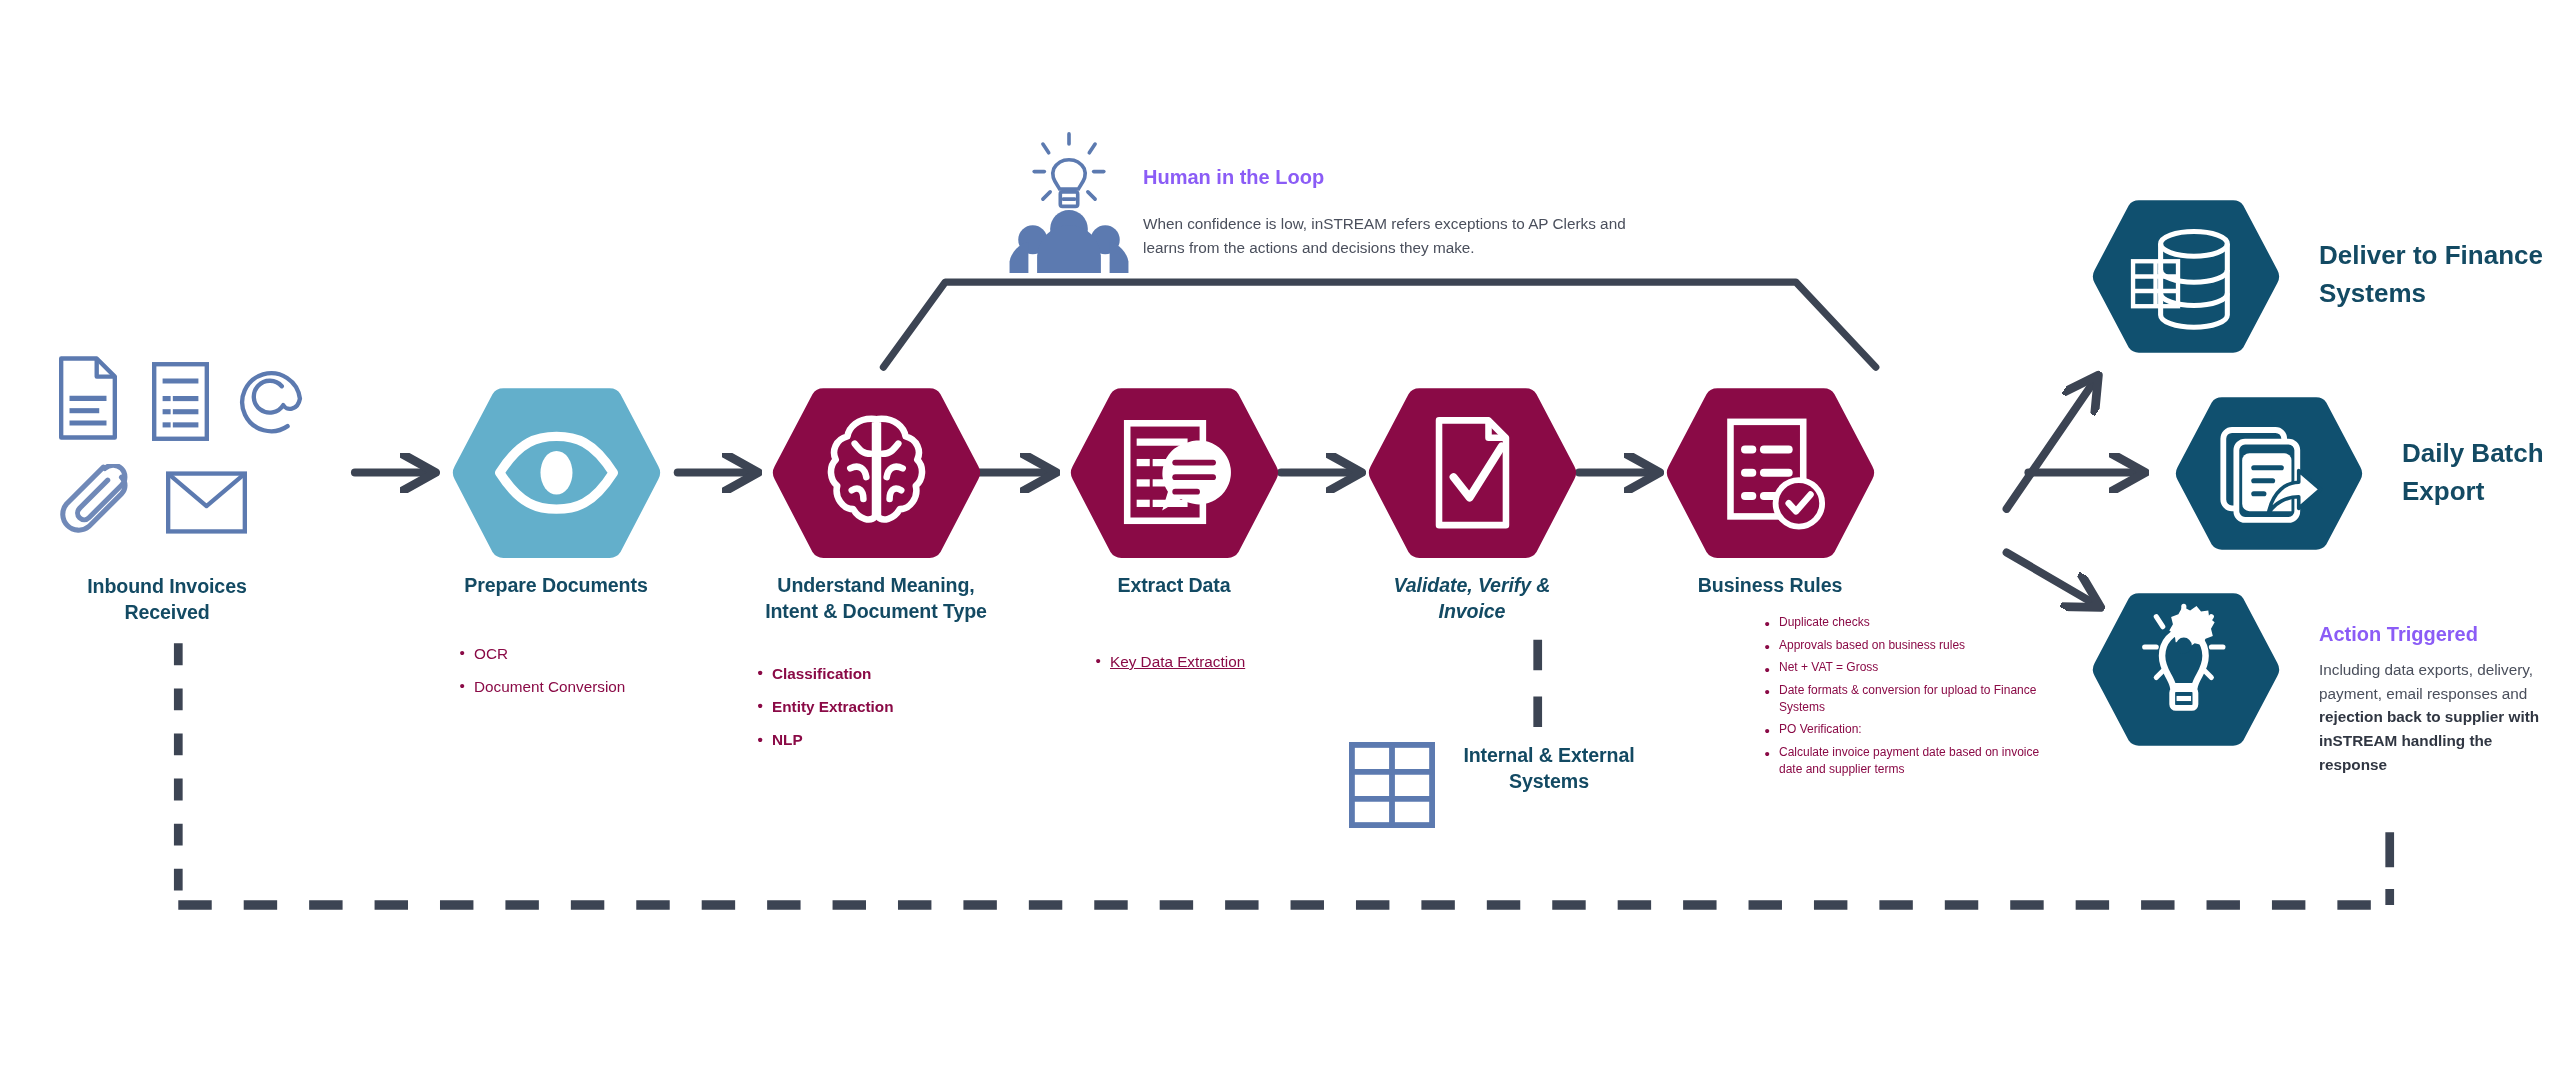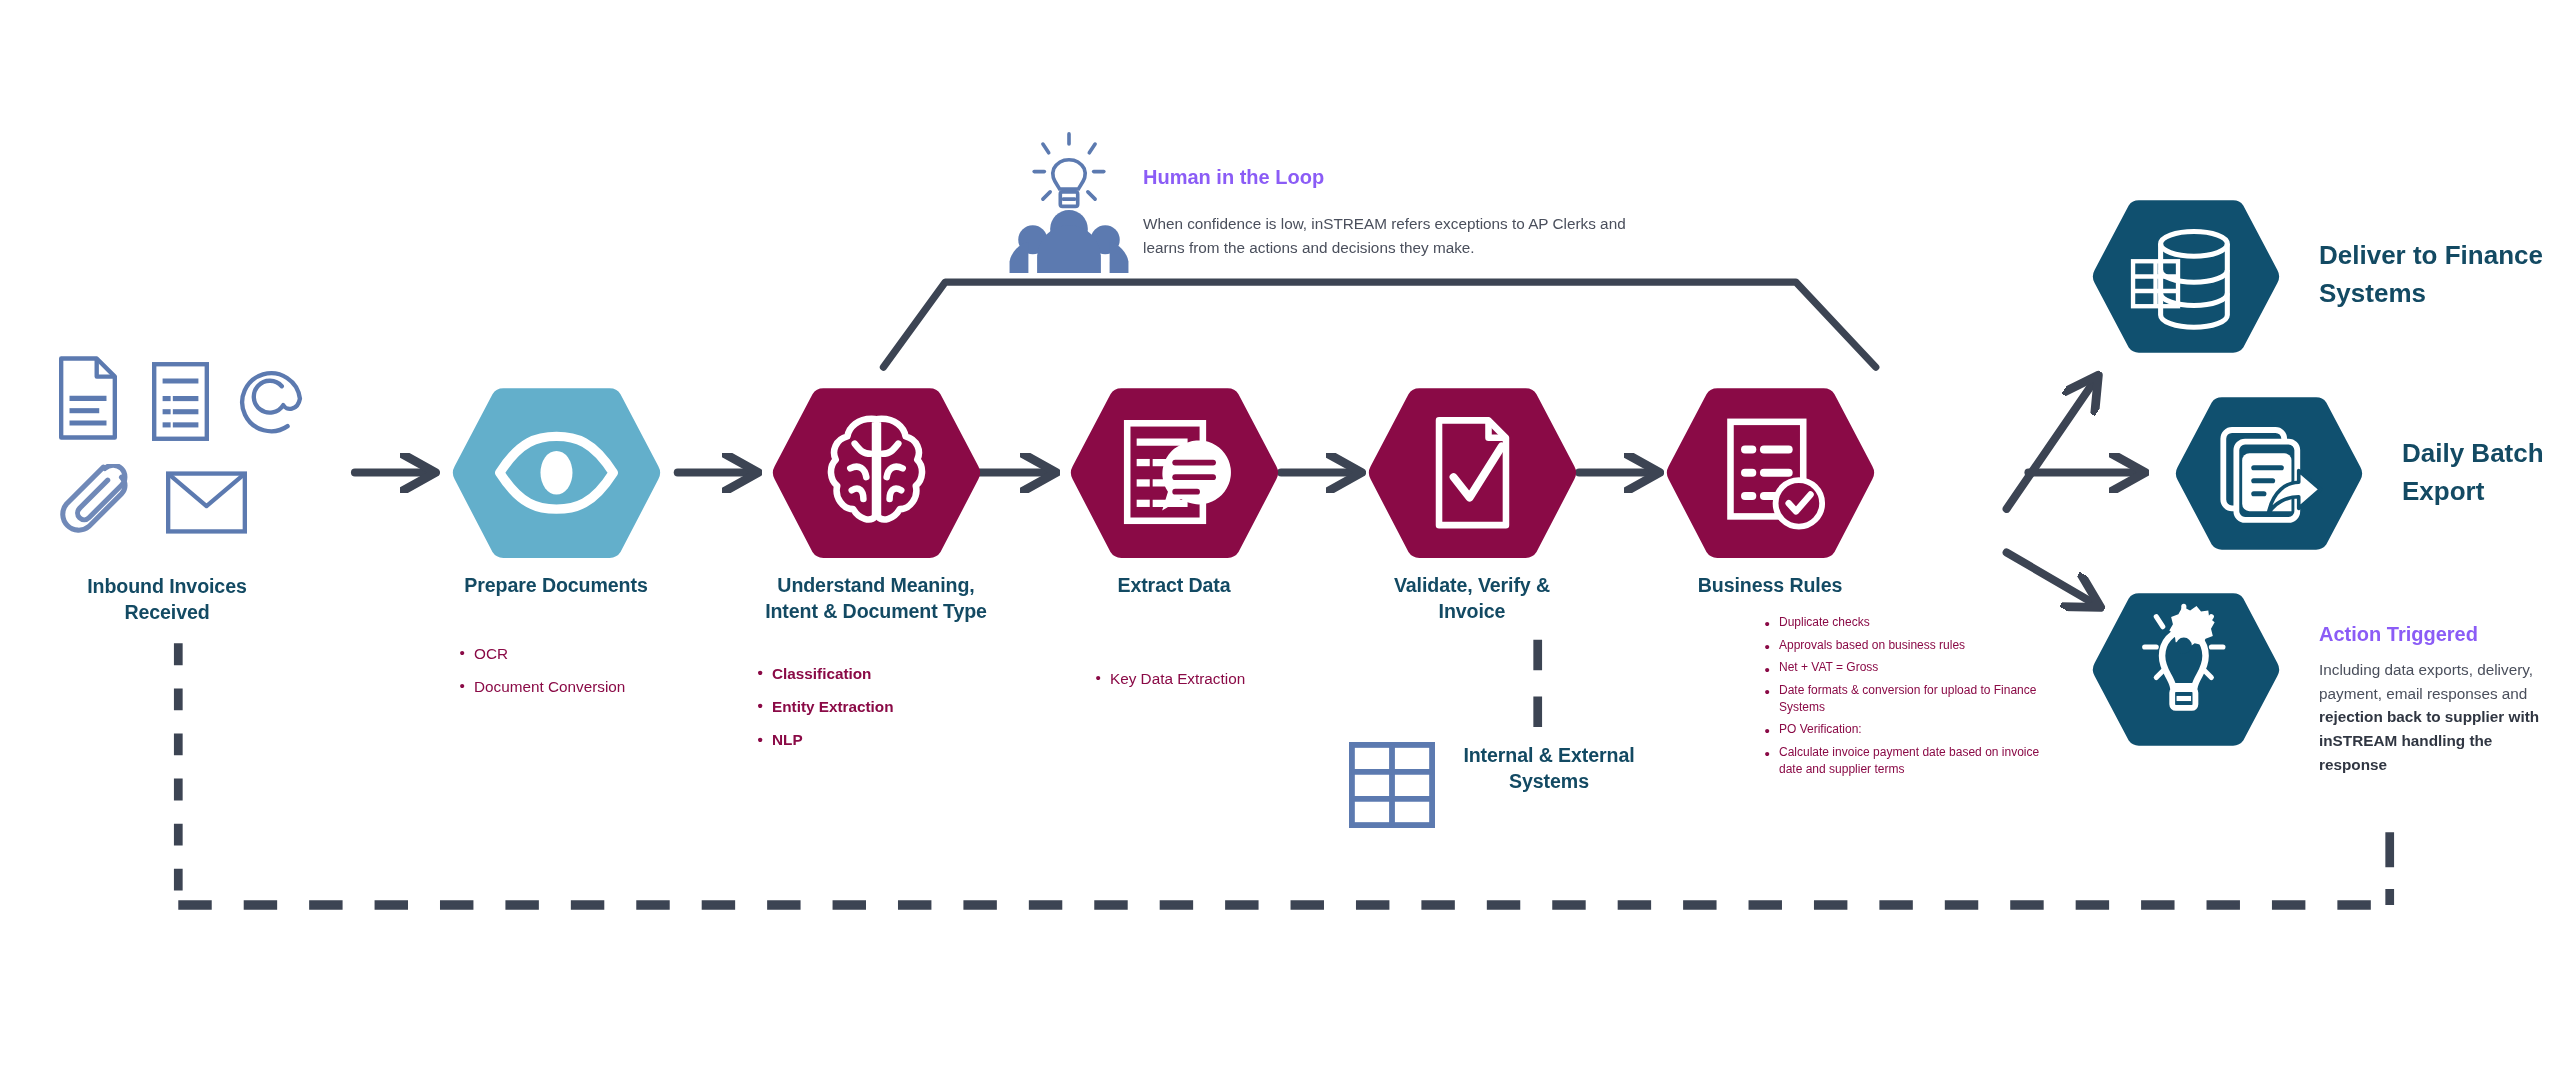--- a/index.html
+++ b/index.html
@@ -245,35 +245,35 @@
         <path d="M32 -42 a44 44 0 1 1 -10 78 l-26 16 l8 -26 a44 44 0 0 1 28 -68 Z" fill="#ffffff"></path>
         <g stroke="#8A0A46" stroke-width="8" stroke-linecap="round">
           <line x1="14" y1="-14" x2="66" y2="-14"></line>
           <line x1="14" y1="6" x2="66" y2="6"></line>
           <line x1="14" y1="26" x2="44" y2="26"></line>
         </g>
       </g>
     </svg>
   </div>
   <div class="node-title" style="left:1083px; top:573px; width:182px;">Extract Data</div>
-  <ul class="bullets" style="left:1094px; top:668px; width:233px;">
+  <ul class="bullets" style="left:1094px; top:651px; width:233px;text-decoration:underline;">
     <li>Key Data Extraction</li>
   </ul>
 
   <div class="hex-wrap" style="left:1367px; top:384px; width:211px; height:178px;">
     <svg viewBox="0 0 290 245">
       <path d="M72 6 H218 Q228 6 233 14 L285 113 Q290 122 285 131 L233 231 Q228 239 218 239 H72 Q62 239 57 231 L5 131 Q0 122 5 113 L57 14 Q62 6 72 6 Z" fill="#8A0A46"></path>
       <g transform="translate(145,122)">
         <path d="M-46 -72 H22 L46 -48 V72 H-46 Z" fill="none" stroke="#ffffff" stroke-width="9" stroke-linejoin="round"></path>
         <path d="M22 -72 V-48 H46" fill="none" stroke="#ffffff" stroke-width="9" stroke-linejoin="round"></path>
         <path d="M-26 6 L-4 34 L40 -36" fill="none" stroke="#ffffff" stroke-width="11" stroke-linecap="round" stroke-linejoin="round"></path>
       </g>
     </svg>
   </div>
-  <div class="node-title" style="left:1381px; top:573px; width:182px;">
+  <div class="node-title" style="left:1381px; top:573px; width:182px;font-style:italic;">
     <div>Validate, Verify &amp;</div>
     <div>Invoice</div>
   </div>
 
   <svg class="abs" style="left:1349px; top:742px;" width="86" height="86" viewBox="0 0 118 118">
     <rect x="4" y="4" width="110" height="110" fill="#fff" stroke="#5C7AB0" stroke-width="8"></rect>
     <line x1="59" y1="4" x2="59" y2="114" stroke="#5C7AB0" stroke-width="8"></line>
     <line x1="4" y1="41" x2="114" y2="41" stroke="#5C7AB0" stroke-width="8"></line>
     <line x1="4" y1="78" x2="114" y2="78" stroke="#5C7AB0" stroke-width="8"></line>
   </svg>

